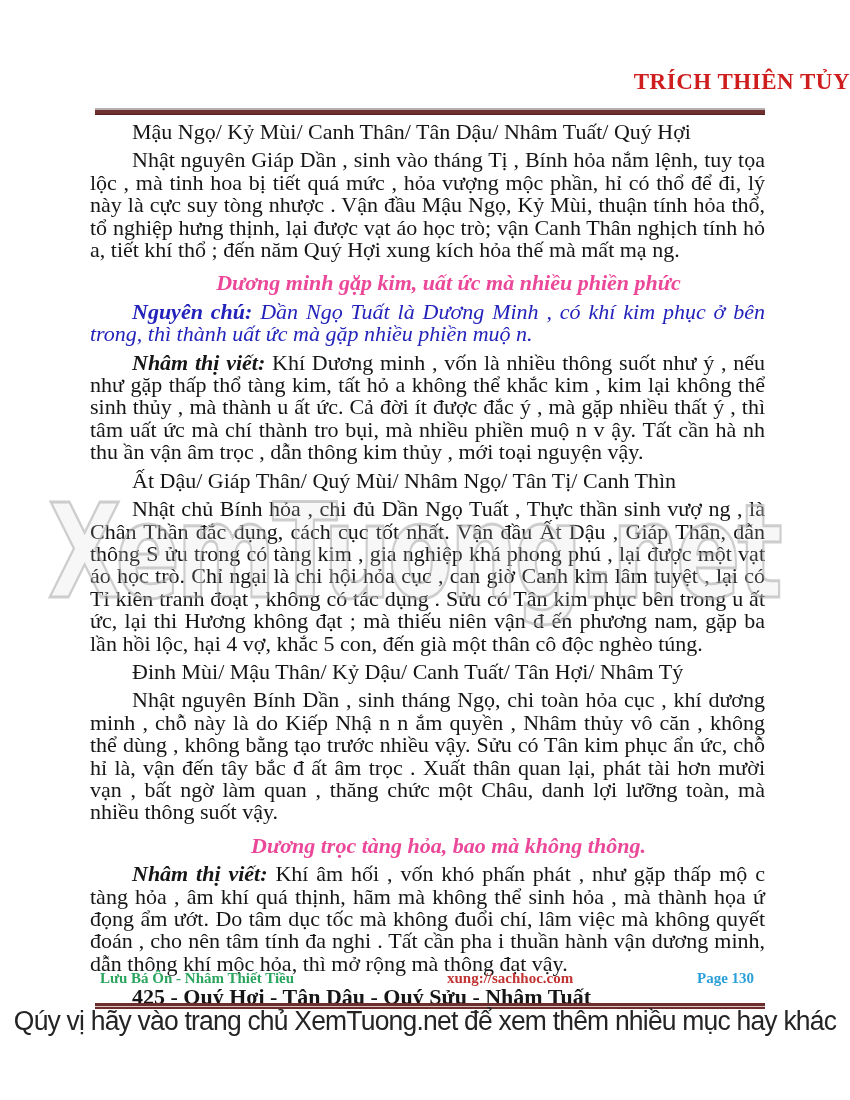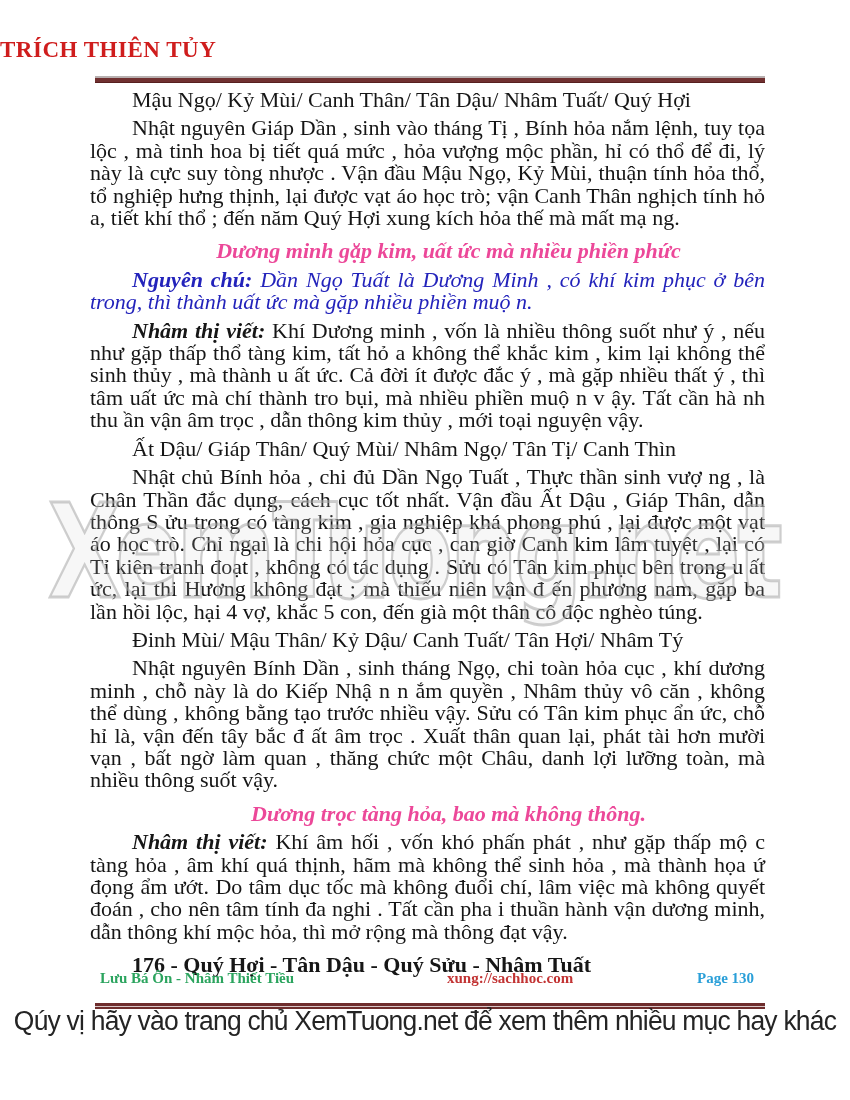--- a/index.html
+++ b/index.html
@@ -3,21 +3,21 @@
 <meta charset="utf-8">
 <style>
   html,body{margin:0;padding:0;}
   body{
     width:850px;height:1100px;background:#ffffff;position:relative;overflow:hidden;
     font-family:"Liberation Serif", serif;color:#161616;
   }
   .page{position:absolute;inset:0;}
   
   .book-title{
-    padding-top:36px;text-align:left;color:#cf1d1d;
+    padding-top:68px;text-align:right;color:#cf1d1d;
     font-size:23px;line-height:28px;font-weight:600;letter-spacing:.5px;
   }
   .header-rule{
     margin:12px 85px 0 95px;height:4px;background:#703030;
     border-top:2px solid #b8b0b0;border-bottom:1px solid #571f1f;
   }
   
   .col{margin:0 85px 0 90px;}
   .col p{
     margin:6px 0;font-size:22px;line-height:22.4px;
@@ -83,21 +83,21 @@
     <p>Nhật chủ Bính hỏa , chi đủ Dần Ngọ Tuất , Thực thần sinh vượ ng , là Chân Thần đắc dụng, cách cục tốt nhất. Vận đầu Ất Dậu , Giáp Thân, dẫn thông S ửu trong có tàng kim , gia nghiệp khá phong phú , lại được một vạt áo học trò. Chỉ ngại là chi hội hỏa cục , can giờ Canh kim lâm tuyệt , lại có Tỉ kiên tranh đoạt , không có tác dụng . Sửu có Tân kim phục bên trong u ất ức, lại thi Hương không đạt ; mà thiếu niên vận đ ến phương nam, gặp ba lần hồi lộc, hại 4 vợ, khắc 5 con, đến già một thân cô độc nghèo túng.</p>
 
     <p class="pillars">Đinh Mùi/ Mậu Thân/ Kỷ Dậu/ Canh Tuất/ Tân Hợi/ Nhâm Tý</p>
     <p>Nhật nguyên Bính Dần , sinh tháng Ngọ, chi toàn hỏa cục , khí dương minh , chỗ này là do Kiếp Nhậ n n ắm quyền , Nhâm thủy vô căn , không thể dùng , không bằng tạo trước nhiều vậy. Sửu có Tân kim phục  ẩn ức, chỗ hỉ là, vận đến tây bắc đ ất âm trọc . Xuất thân quan lại, phát tài hơn mười vạn , bất ngờ làm quan , thăng chức một Châu, danh lợi lưỡng toàn, mà nhiều thông suốt vậy.</p>
 
     <p class="red-heading">Dương trọc tàng hỏa, bao mà không thông.</p>
 
 
     <p class="black-para"><span class="lead">Nhâm thị viết:</span><span> Khí âm hối , vốn khó phấn phát , như gặp thấp mộ c tàng hỏa , âm khí quá thịnh, hãm mà không thể sinh hỏa , mà thành họa ứ đọng ẩm ướt. Do tâm dục tốc mà không đuổi chí, lâm việc mà không quyết đoán , cho nên tâm tính đa nghi . Tất cần pha i thuần hành vận dương minh, dẫn thông khí mộc hỏa, thì mở rộng mà thông đạt vậy.</span></p>
 
-    <p class="sec-heading">176 - Quý Hợi - Tân Dậu - Quý Sửu - Nhâm Tuất</p>
+    <p class="sec-heading">425 - Quý Hợi - Tân Dậu - Quý Sửu - Nhâm Tuất</p>
 
   </div>
 
   <div class="watermark">XemTuong.net</div>
 
   <div class="footer-rule"></div>
   <div class="footer-sub footer-credit">Lưu Bá Ôn - Nhâm Thiết Tiều</div>
   <div class="footer-sub footer-url">xung://sachhoc.com</div>
   <div class="footer-sub footer-page">Page 130</div>
   <div class="footer-main">Qúy vị hãy vào trang chủ XemTuong.net để xem thêm nhiều mục hay khác</div>

